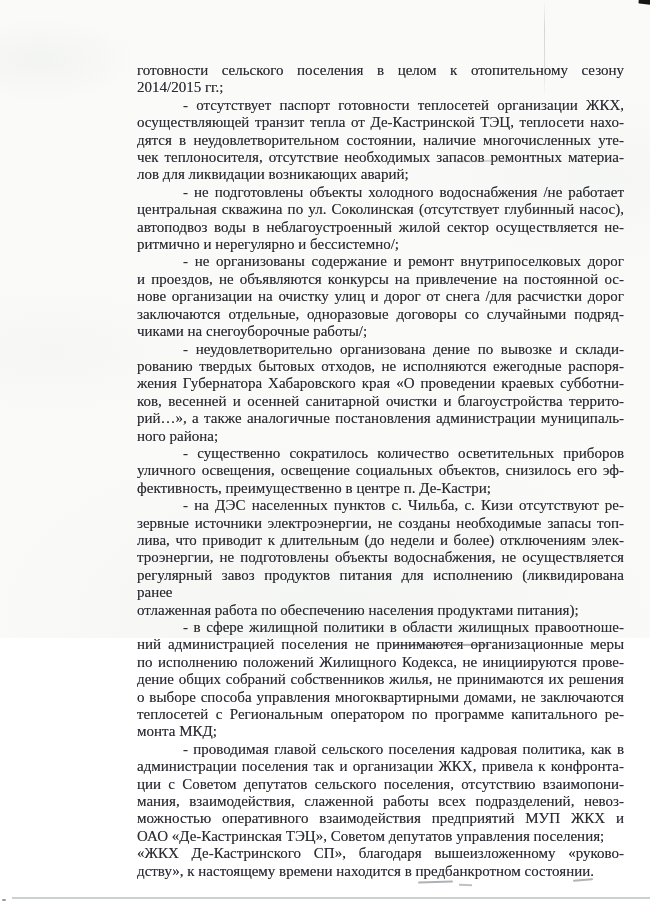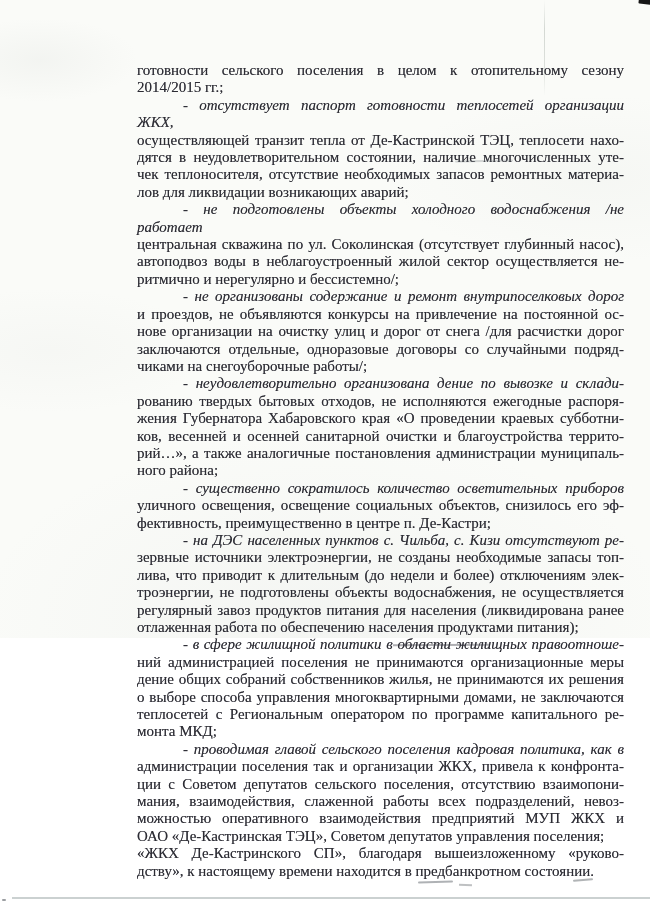--- a/index.html
+++ b/index.html
@@ -33,21 +33,21 @@
     line-height: 17.4px;
     text-shadow: 0 0 0.6px rgba(44,44,52,0.55);
   }
   .paragraph { margin: 0; padding: 0; }
   .line {
     text-align: justify;
     text-align-last: justify;
     white-space: normal;
   }
   .line.para-end { text-align-last: left; }
-  .line.first-line { text-indent: 46px; font-style: italic; }
+  .line.first-line { text-indent: 46px; }
 
   
   .corner-mark {
     position: absolute;
     top: -1px;
     right: -2px;
     width: 13px;
     height: 6px;
     background: #161616;
     transform: rotate(7deg);
@@ -172,26 +172,27 @@
       <div class="paragraph">
         <div class="line first-line">- существенно сократилось количество осветительных приборов</div>
         <div class="line">уличного освещения, освещение социальных объектов, снизилось его эф-</div>
         <div class="line para-end">фективность, преимущественно в центре п. Де-Кастри;</div>
       </div>
       <div class="paragraph">
         <div class="line first-line">- на ДЭС населенных пунктов с. Чильба, с. Кизи отсутствуют ре-</div>
         <div class="line">зервные источники электроэнергии, не созданы необходимые запасы топ-</div>
         <div class="line">лива, что приводит к длительным (до недели и более) отключениям элек-</div>
         <div class="line">троэнергии, не подготовлены объекты водоснабжения, не осуществляется</div>
-        <div class="line">регулярный завоз продуктов питания для населения (ликвидирована ранее</div>
+        <div class="line">регулярный завоз продуктов питания для исполнению (ликвидирована ранее</div>
         <div class="line para-end">отлаженная работа по обеспечению населения продуктами питания);</div>
       </div>
       <div class="paragraph">
         <div class="line first-line">- в сфере жилищной политики в области жилищных правоотноше-</div>
         <div class="line">ний администрацией поселения не принимаются организационные меры</div>
+        <div class="line">по исполнению положений Жилищного Кодекса, не инициируются прове-</div>
         <div class="line">дение общих собраний собственников жилья, не принимаются их решения</div>
         <div class="line">о выборе способа управления многоквартирными домами, не заключаются</div>
         <div class="line">теплосетей с Региональным оператором по программе капитального ре-</div>
         <div class="line para-end">монта МКД;</div>
       </div>
       <div class="paragraph">
         <div class="line first-line">- проводимая главой сельского поселения кадровая политика, как в</div>
         <div class="line">администрации поселения так и организации ЖКХ, привела к конфронта-</div>
         <div class="line">ции с Советом депутатов сельского поселения, отсутствию взаимопони-</div>
         <div class="line">мания, взаимодействия, слаженной работы всех подразделений, невоз-</div>

